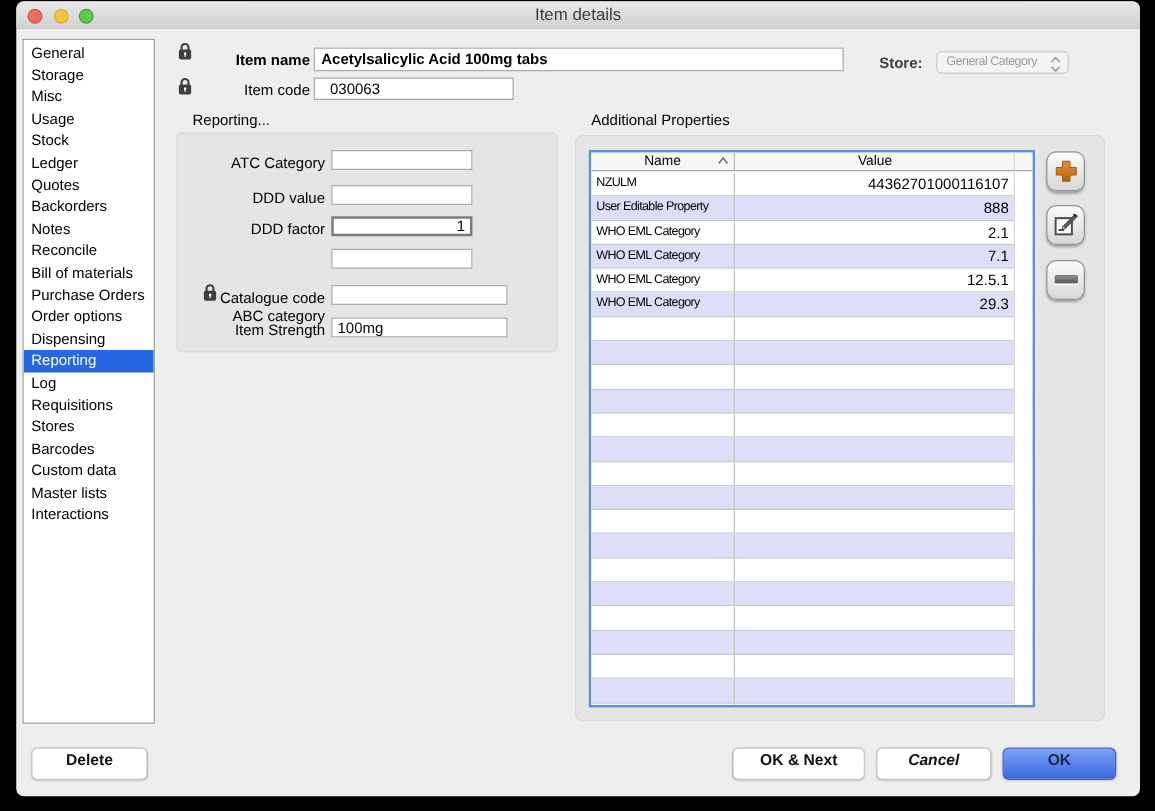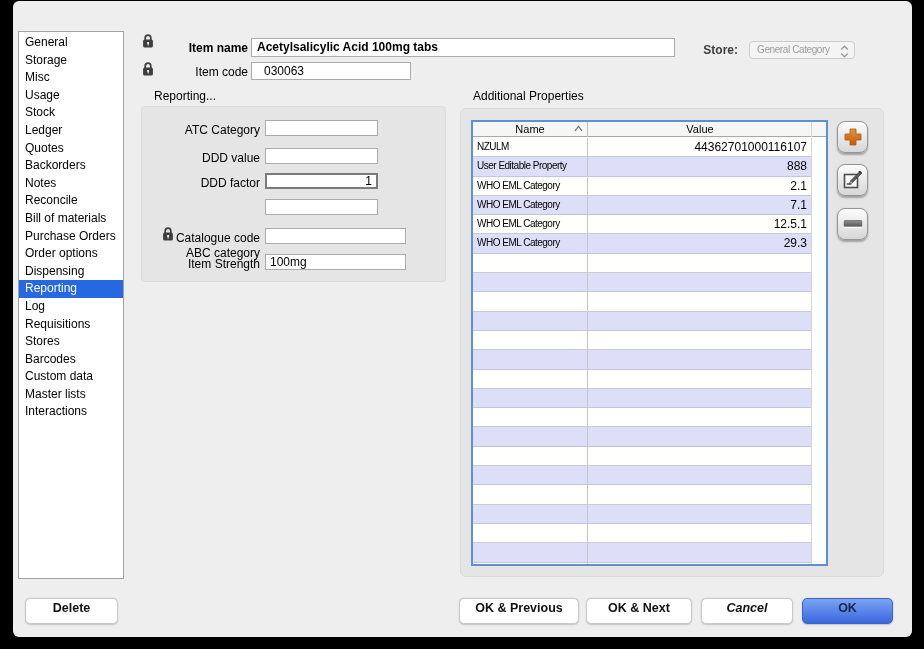--- a/index.html
+++ b/index.html
@@ -102,20 +102,26 @@
   .btn-oknext { left:573px; width:106px; }
   .btn-cancel { left:688px; width:92px;font-style:italic; }
   .btn-ok { left:789px; width:91px; background:linear-gradient(#7ba3f3,#3b67df);
     border:1px solid #3c63c8; color:#16294e; }
 </style>
 </head>
 <body>
 
 <div class="window">
 
+  <div class="titlebar">
+    <span class="tl red"></span>
+    <span class="tl yellow"></span>
+    <span class="tl green"></span>
+    <div class="title">Item details</div>
+  </div>
 
   <div class="sidebar">
     <div class="side-items" id="side-items">
         <div class="side-item">General</div>
         <div class="side-item">Storage</div>
         <div class="side-item">Misc</div>
         <div class="side-item">Usage</div>
         <div class="side-item">Stock</div>
         <div class="side-item">Ledger</div>
         <div class="side-item">Quotes</div>
@@ -353,18 +359,17 @@
         <stop offset="0" stop-color="#939393"></stop>
             <stop offset="1" stop-color="#555555"></stop>
       </linearGradient>
         </defs>
       <rect x="0.5" y="1.5" width="18" height="6" rx="1" fill="url(#gminus)" stroke="#6e6e6e" stroke-width="0.8"></rect>
       <rect x="0.5" y="7.8" width="18" height="1.4" rx="0.7" fill="#ffffff" opacity="0.8"></rect>
     </svg>
   </div>
 
   <div class="pushbtn btn-delete">Delete</div>
-  <div class="pushbtn btn-okprev">OK &amp; Previous</div>
   <div class="pushbtn btn-oknext">OK &amp; Next</div>
   <div class="pushbtn btn-cancel">Cancel</div>
   <div class="pushbtn btn-ok">OK</div>
 
 </div>
 
 </body></html>

